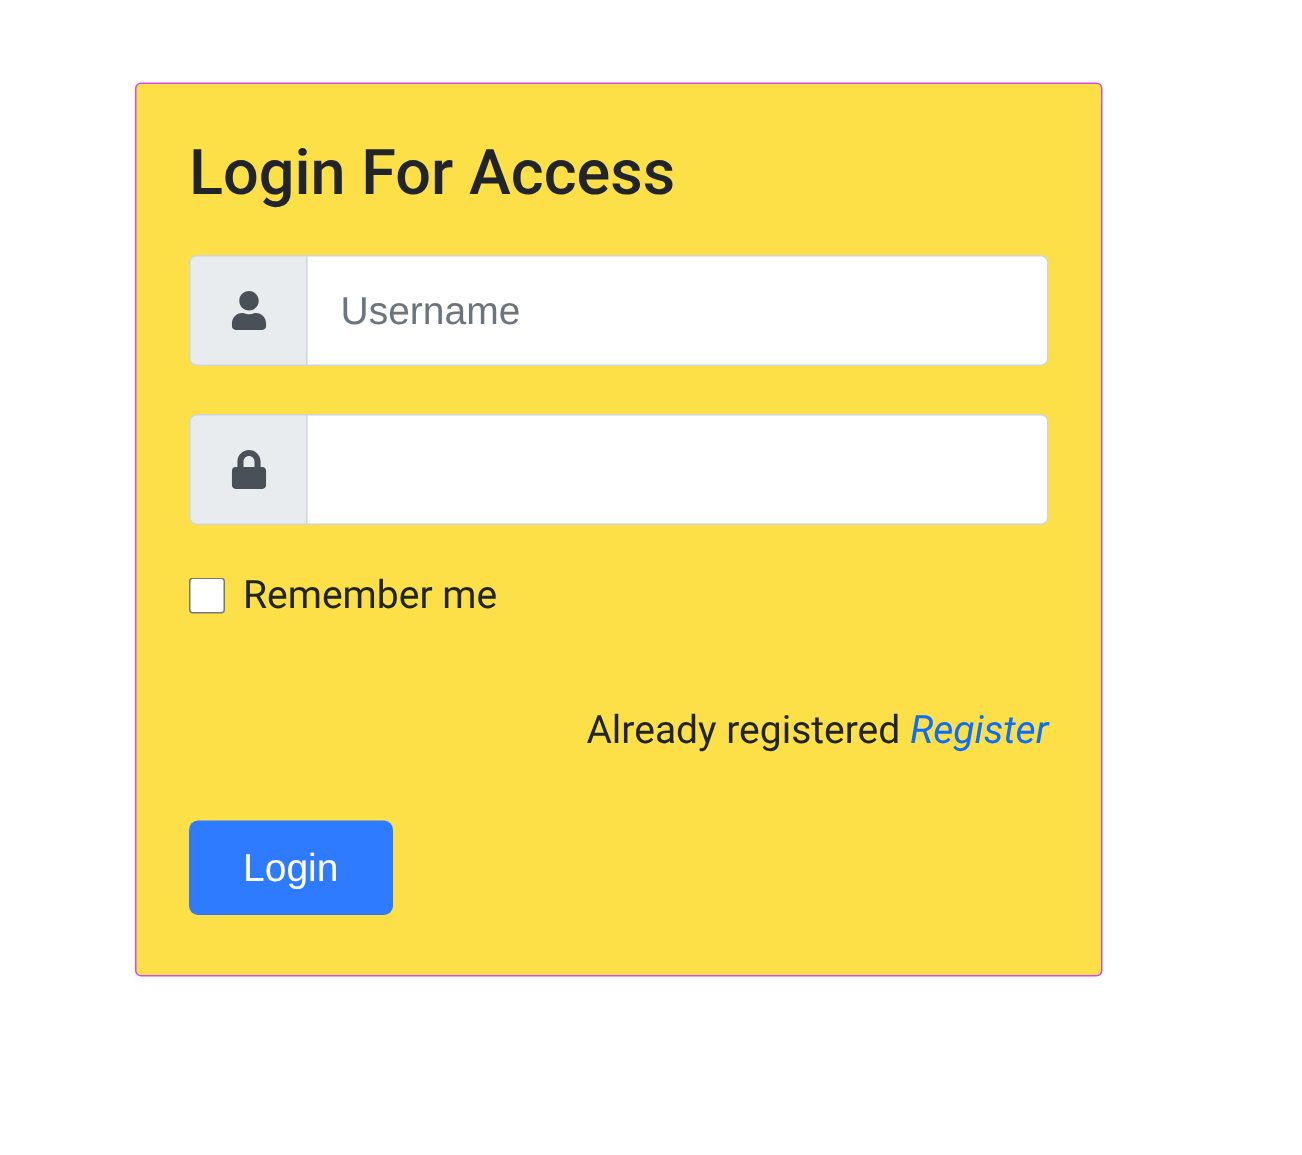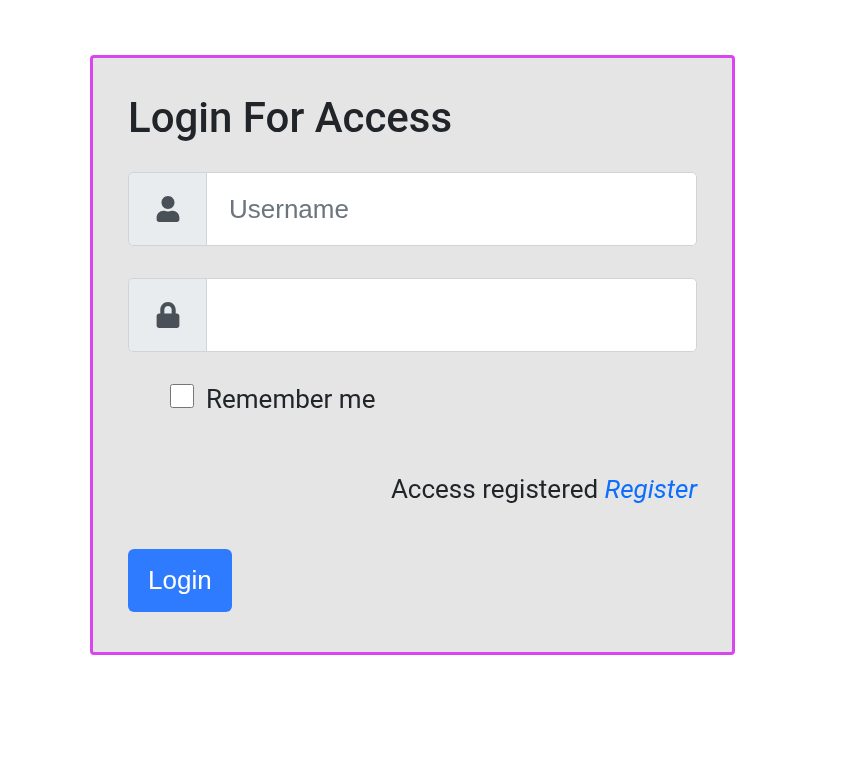--- a/index.html
+++ b/index.html
@@ -8,22 +8,22 @@
       padding: 0;
     }
     body {
       font-family: -apple-system, BlinkMacSystemFont, "Segoe UI", Roboto, "Helvetica Neue", Arial, sans-serif;
       background: #ffffff;
       width: 868px;
       height: 770px;
       padding: 55px 45px 45px 90px;
     }
     .card {
-      background: #e5e5e5;
-      border: 3px solid #d946ef;
+      background: #fde047;
+      border: 1px solid #d946ef;
       border-radius: 4px;
       padding: 35px 35px 40px 35px;
       width: 645px;
     }
     .card-title {
       font-size: 42px;
       font-weight: 500;
       color: #212529;
       margin-bottom: 30px;
     }
@@ -61,25 +61,24 @@
       border: 1px solid #ced4da;
       border-top-right-radius: 5px;
       border-bottom-right-radius: 5px;
       outline: none;
     }
     .form-control::placeholder {
       color: #6c757d;
     }
     .checkbox-row {
       display: flex;
-      align-items: flex-start;
+      align-items: center;
       gap: 12px;
       margin-top: 25px;
       margin-bottom: 60px;
-      margin-left: 42px;
     }
     .checkbox {
       width: 24px;
       height: 24px;
       cursor: pointer;
       accent-color: #0d6efd;
     }
     .checkbox-label {
       font-size: 26px;
       color: #212529;
@@ -94,21 +93,21 @@
       color: #0d6efd;
       text-decoration: none;
       cursor: pointer;
       font-style: italic;
     }
     .btn-primary {
       background: #2e7bff;
       color: #ffffff;
       border: none;
       border-radius: 6px;
-      padding: 16px 20px;
+      padding: 16px 36px;
       font-size: 26px;
       cursor: pointer;
     }
   </style>
 </head>
 <body>
 
 <div class="card">
   <h1 class="card-title">Login For Access</h1>
 
@@ -129,17 +128,17 @@
     </div>
     <input type="password" class="form-control" placeholder="" style="">
   </div>
 
   <div class="checkbox-row">
     <input type="checkbox" class="checkbox" style="">
     <label class="checkbox-label">Remember me</label>
   </div>
 
   <div class="register-row">
-    <span>Access registered </span><a class="register-link">Register</a>
+    <span>Already registered </span><a class="register-link">Register</a>
   </div>
 
   <button class="btn-primary">Login</button>
 </div>
 
 </body></html>

